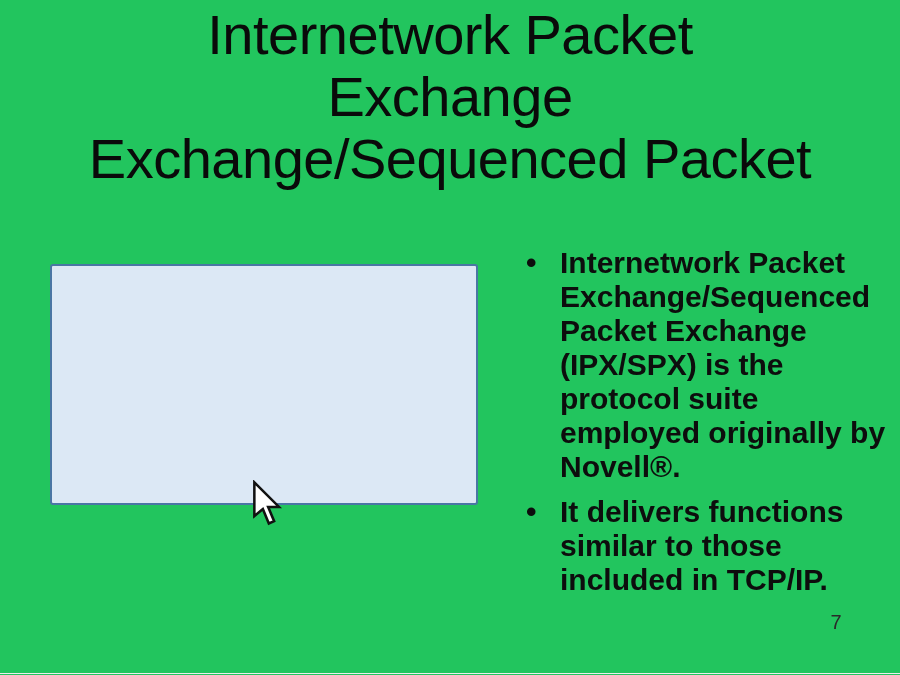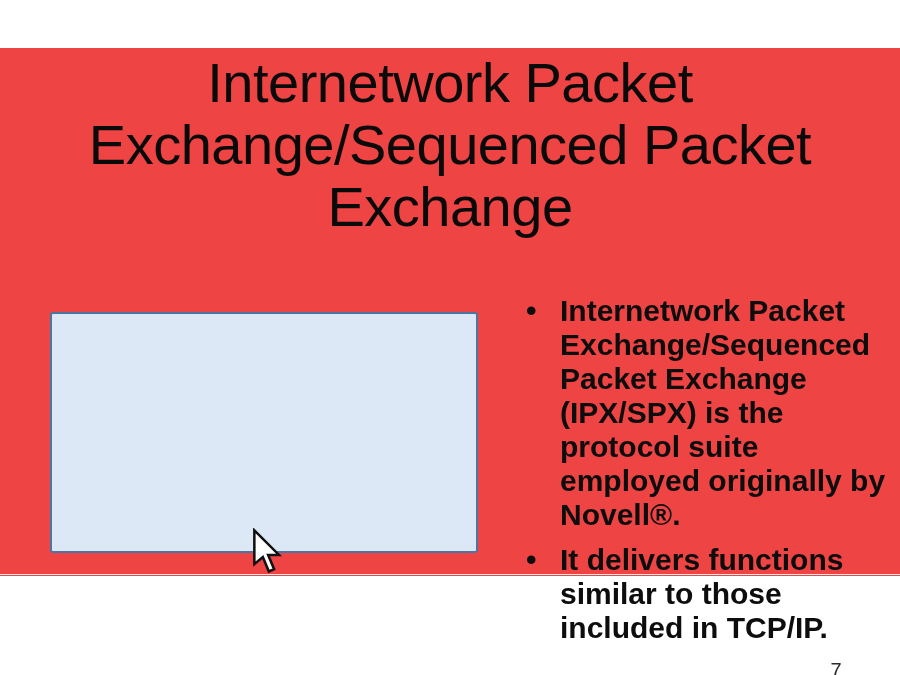--- a/index.html
+++ b/index.html
@@ -4,23 +4,22 @@
 <style>
   html, body { margin: 0; padding: 0; }
   body {
     width: 900px; height: 675px;
     background: #ffffff;
     font-family: "Liberation Sans", sans-serif;
     overflow: hidden;
   }
   .slide {
     position: relative;
-    width: 900px; height: 528px;
-    background: #ef4444;
-    margin-top: 48px;
+    width: 900px; height: 675px;
+    background: #22c55e;
   }
 
   
   .title {
     position: absolute;
     top: 4px; left: 0;
     width: 900px;
     text-align: center;
     font-size: 56px;
     line-height: 62px;
@@ -122,22 +121,22 @@
     background: #ededed;
   }
 </style>
 </head>
 <body>
 
 <div class="slide">
 
   <div class="title">
     <div>Internetwork Packet</div>
+    <div>Exchange</div>
     <div>Exchange/Sequenced Packet</div>
-    <div>Exchange</div>
   </div>
 
   <div class="shot-box">
   </div>
 
   <ul class="content-bullets">
     <li>Internetwork Packet Exchange/Sequenced Packet Exchange (IPX/SPX) is the protocol suite employed originally by Novell®.</li>
     <li>It delivers functions similar to those included in TCP/IP.</li>
   </ul>
 

